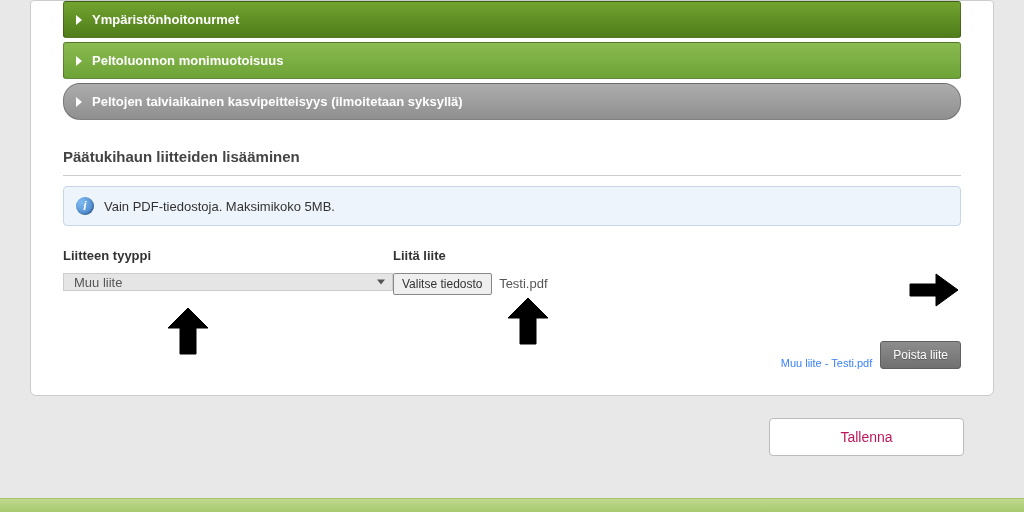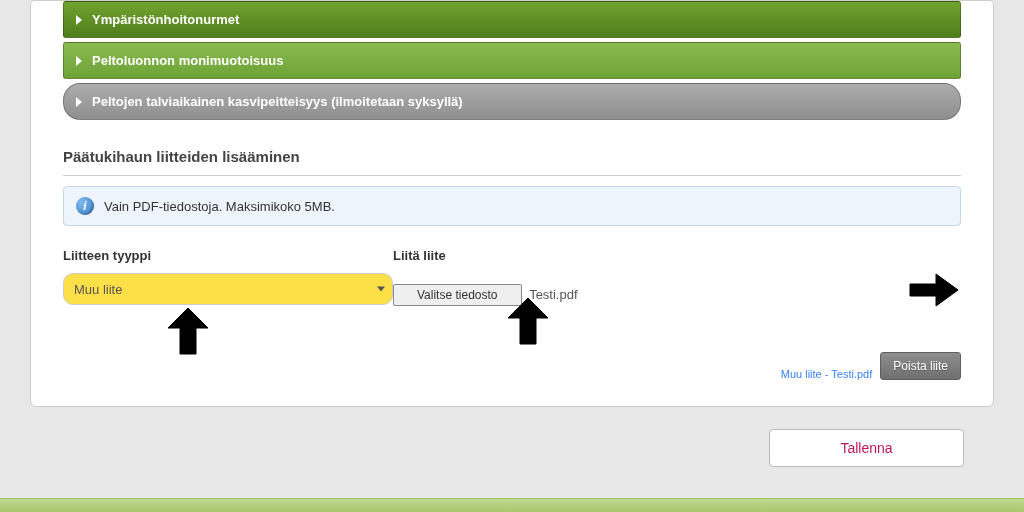--- a/index.html
+++ b/index.html
@@ -109,53 +109,52 @@
   }
   .label {
     font-weight: bold;
     font-size: 13px;
     color: #333;
     display: block;
     margin-bottom: 10px;
   }
   .select {
     width: 100%;
-    height: 32px;
+    height: 18px;
     border: 1px solid #ccc;
-    border-radius: 10px;
+    border-radius: 0;
     padding: 0 24px 0 10px;
     font-size: 13px;
     color: #555;
-    background: #fde047;
+    background: #e5e5e5;
     appearance: none;
     position: relative;
   }
   .select-wrap {
     position: relative;
   }
   .select-arrow {
     position: absolute;
     right: 8px;
     top: 50%;
     transform: translateY(-50%);
     width: 0; height: 0;
     border-left: 4px solid transparent;
     border-right: 4px solid transparent;
     border-top: 5px solid #555;
     pointer-events: none;
   }
   .btn-file {
     font-size: 12px;
-    padding: 3px 23px;
+    padding: 3px 8px;
     background: #efefef;
     border: 1px solid #888;
     border-radius: 2px;
     color: #333;
     cursor: pointer;
-    margin-top: 11px;
   }
   .filename {
     font-size: 13px;
     color: #555;
     margin-left: 4px;
   }
   .btn-dark {
     background: linear-gradient(#8d8d8d, #707070);
     color: #fff;
     border: 1px solid #5f5f5f;

